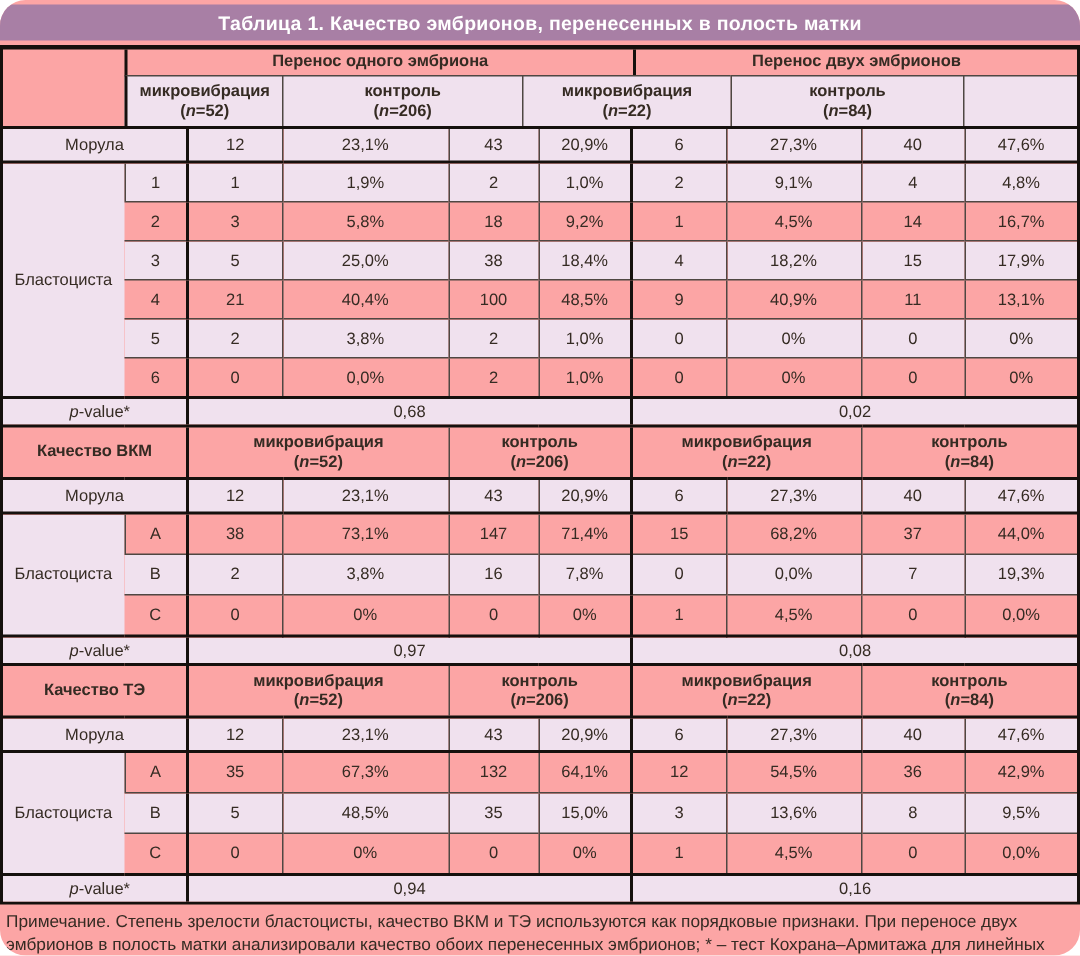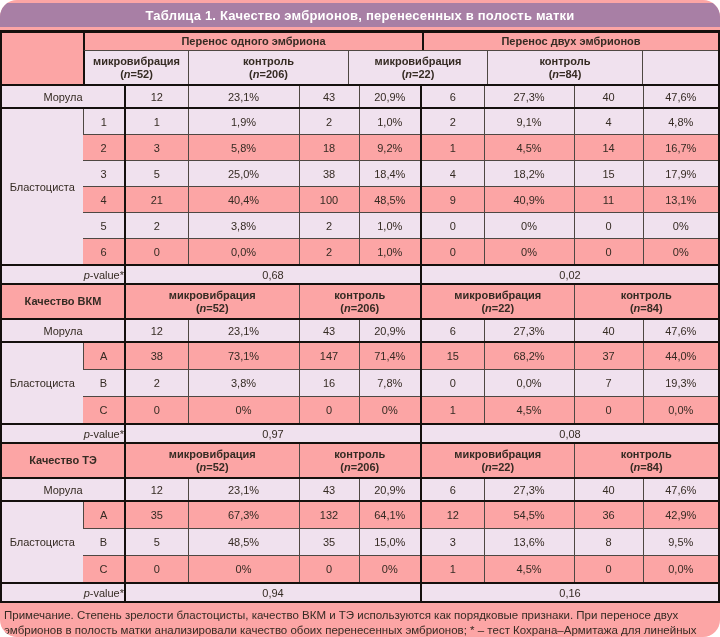--- a/index.html
+++ b/index.html
@@ -28,21 +28,21 @@
   .sec tr td:first-child{border-left:none;}
   tr.first td{border-top:none;}
   tr.tt>td{border-top:2px solid #15100d;}
   td.tl{border-left:2px solid #15100d !important;}
   .pink{background:#f0e1ee;}
   tr.mr td{height:21px;font-weight:400;}
   tr.dr td{height:25px;}
   tr.dr3 td{height:26px;}
   tr.pv td{height:17px;}
   tr.sech td{height:33px;font-weight:700;line-height:13px;}
-  td.pl{text-align:right;padding-left:7px;}
+  td.pl{text-align:center;padding-left:7px;}
   .fnote{font-size:11.5px;line-height:15px;padding:5px 4px 0 4px;color:#352b23;}
 </style>
 </head>
 <body>
 
 <div class="page">
 
   <div class="titlebar">Таблица 1. Качество эмбрионов, перенесенных в полость матки</div>
 
   <div class="twrap">

